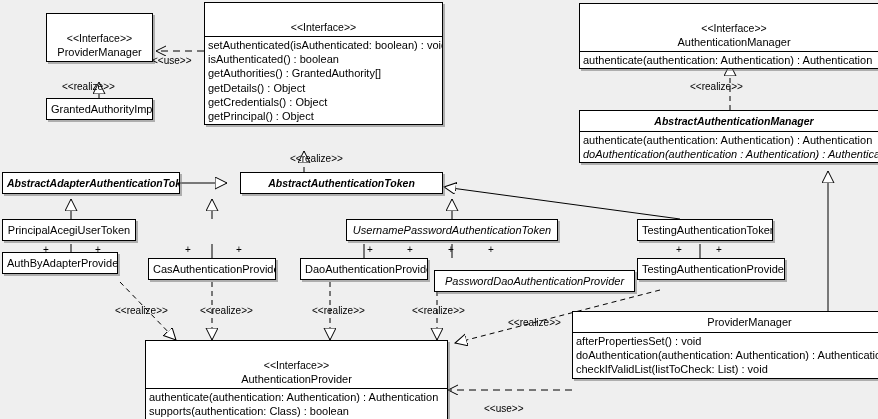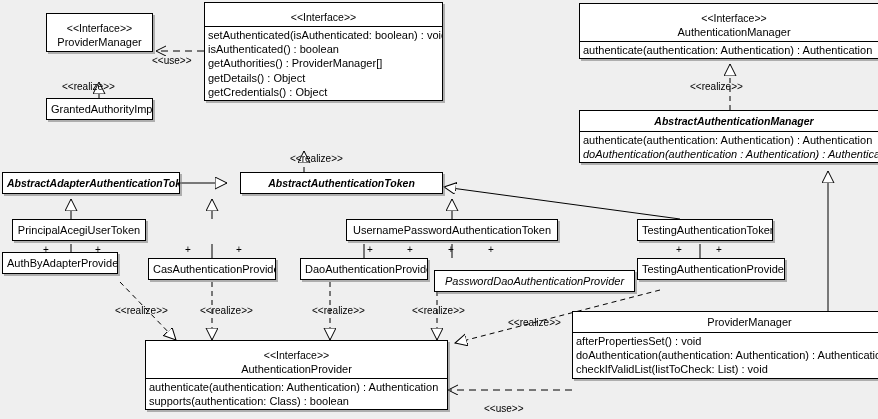--- a/index.html
+++ b/index.html
@@ -34,21 +34,21 @@
     background: #ffffff;
     border: 1px solid #000000;
     box-shadow: 2px 2px 0 rgba(120,120,120,0.55);
     font-size: 11px;
     line-height: 14px;
     overflow: hidden;
     white-space: nowrap;
   }
   .hdr {
     text-align: center;
-    padding: 8px 3px 2px 3px;
+    padding: 18px 3px 2px 3px;
   }
   .hdr .stereo {
     display: block;
     font-size: 10.5px;
     line-height: 13px;
   }
   .hdr .cname {
     display: block;
     font-size: 11px;
     line-height: 14px;
@@ -147,23 +147,24 @@
     <div class="simple-title">GrantedAuthorityImpl</div>
   </div>
 
   <div class="uml-class" style="left:204px; top:2px; width:239px;">
     <div class="hdr">
       <span class="stereo">&lt;&lt;Interface&gt;&gt;</span>
     </div>
     <div class="compartment">
       <div class="member">setAuthenticated(isAuthenticated: boolean) : void</div>
       <div class="member">isAuthenticated() : boolean</div>
-      <div class="member">getAuthorities() : ProviderManager[]</div>
+      <div class="member">getAuthorities() : GrantedAuthority[]</div>
       <div class="member">getDetails() : Object</div>
       <div class="member">getCredentials() : Object</div>
+      <div class="member">getPrincipal() : Object</div>
     </div>
   </div>
 
   <div class="uml-class" style="left:579px; top:3px; width:310px;">
     <div class="hdr">
       <span class="stereo">&lt;&lt;Interface&gt;&gt;</span>
       <span class="cname">AuthenticationManager</span>
     </div>
     <div class="compartment">
       <div class="member">authenticate(authentication: Authentication) : Authentication</div>
@@ -179,26 +180,26 @@
   </div>
 
   <div class="uml-class" style="left:2px; top:172px; width:178px;">
     <div class="simple-title italic">AbstractAdapterAuthenticationToken</div>
   </div>
 
   <div class="uml-class" style="left:240px; top:172px; width:203px;">
     <div class="simple-title italic">AbstractAuthenticationToken</div>
   </div>
 
-  <div class="uml-class" style="left:12px; top:219px; width:134px;">
+  <div class="uml-class" style="left:2px; top:219px; width:134px;">
     <div class="simple-title">PrincipalAcegiUserToken</div>
   </div>
 
 
-  <div class="uml-class" style="left:346px; top:219px; width:212px;">
+  <div class="uml-class" style="left:346px; top:219px; width:212px;font-style:italic;">
     <div class="simple-title">UsernamePasswordAuthenticationToken</div>
   </div>
 
   <div class="uml-class" style="left:637px; top:219px; width:136px;">
     <div class="simple-title">TestingAuthenticationToken</div>
   </div>
 
   <div class="plus-mark" style="left:43px; top:245px;">+</div>
   <div class="plus-mark" style="left:95px; top:245px;">+</div>
   <div class="plus-mark" style="left:185px; top:245px;">+</div>

